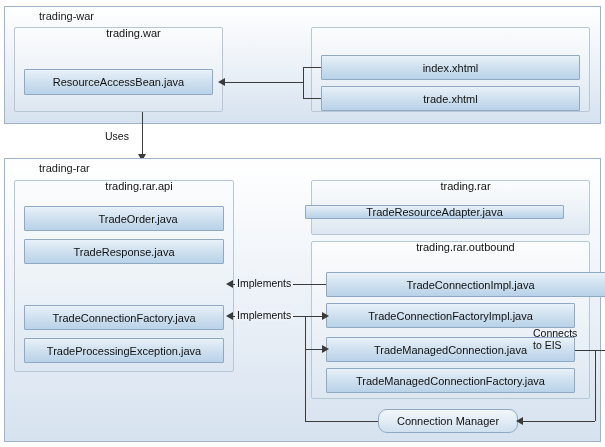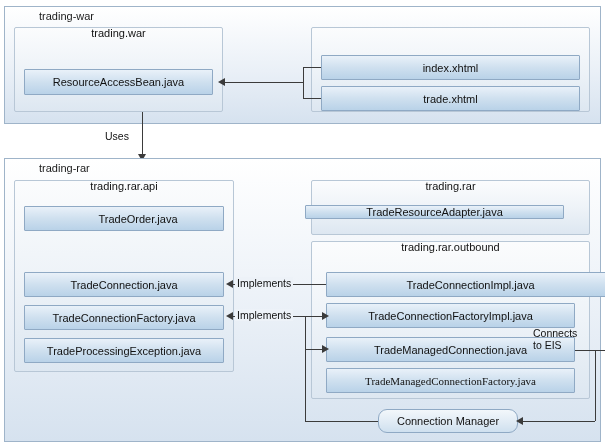--- a/index.html
+++ b/index.html
@@ -28,20 +28,21 @@
     border-radius:2px;
   }
   .group-title{
     position:absolute;
     width:100%;
     text-align:center;
     font-size:11px;
     color:#111111;
     top:7px;
     left:0;
+    padding-left:15px;
   }
 
   .node{
     position:absolute;
     box-sizing:border-box;
     border:1px solid #8fa9c4;
     background:linear-gradient(to bottom,#e9f1f9 0%,#cfe0ef 50%,#b9d2e8 100%);
     display:flex;
     align-items:center;
     justify-content:center;
@@ -116,36 +117,36 @@
   <div class="arrow arrow-down" style="left:138px;top:154px;"></div>
   <div class="edge-label" style="left:105px;top:130px;">Uses</div>
 
   <div class="outer" style="left:4px;top:158px;width:597px;height:284px;"></div>
   <div class="outer-label" style="left:11px;top:162px;">trading-rar</div>
 
   <div class="group" style="left:14px;top:180px;width:220px;height:192px;"></div>
   <div class="group-title" style="left:14px;top:180px;width:220px;">trading.rar.api</div>
 
   <div class="node" style="left:24px;top:206px;width:200px;height:25px;padding-left:28px;">TradeOrder.java</div>
-  <div class="node" style="left:24px;top:272px;width:200px;height:25px;">TradeConnection.java</div>
+  <div class="node" style="left:24px;top:239px;width:200px;height:25px;">TradeResponse.java</div>
   <div class="node" style="left:24px;top:305px;width:200px;height:25px;">TradeConnectionFactory.java</div>
   <div class="node" style="left:24px;top:338px;width:200px;height:25px;">TradeProcessingException.java</div>
 
   <div class="group" style="left:311px;top:180px;width:279px;height:55px;"></div>
   <div class="group-title" style="left:311px;top:180px;width:279px;">trading.rar</div>
 
   <div class="node" style="left:305px;top:205px;width:259px;height:14px;">TradeResourceAdapter.java</div>
 
   <div class="group" style="left:311px;top:241px;width:279px;height:158px;"></div>
   <div class="group-title" style="left:311px;top:241px;width:279px;">trading.rar.outbound</div>
 
   <div class="node" style="left:326px;top:272px;width:289px;height:25px;">TradeConnectionImpl.java</div>
   <div class="node" style="left:326px;top:303px;width:249px;height:25px;text-align:right;">TradeConnectionFactoryImpl.java</div>
   <div class="node" style="left:326px;top:337px;width:249px;height:25px;">TradeManagedConnection.java</div>
-  <div class="node" style="left:326px;top:368px;width:249px;height:25px;font-family:Liberation Serif, serif;">TradeManagedConnectionFactory.java</div>
+  <div class="node" style="left:326px;top:368px;width:249px;height:25px;">TradeManagedConnectionFactory.java</div>
 
   <div class="edge h" style="left:228px;top:284px;width:98px;"></div>
   <div class="arrow arrow-left" style="left:226px;top:280px;"></div>
   <div class="edge-label" style="left:235px;top:277px;background:#edf2f8;padding:0 2px;">Implements</div>
 
   <div class="edge h" style="left:228px;top:316px;width:98px;"></div>
   <div class="arrow arrow-left" style="left:226px;top:312px;"></div>
   <div class="edge-label" style="left:235px;top:309px;background:#edf2f8;padding:0 2px;">Implements</div>
 
   <div class="edge h" style="left:575px;top:350px;width:30px;"></div>

